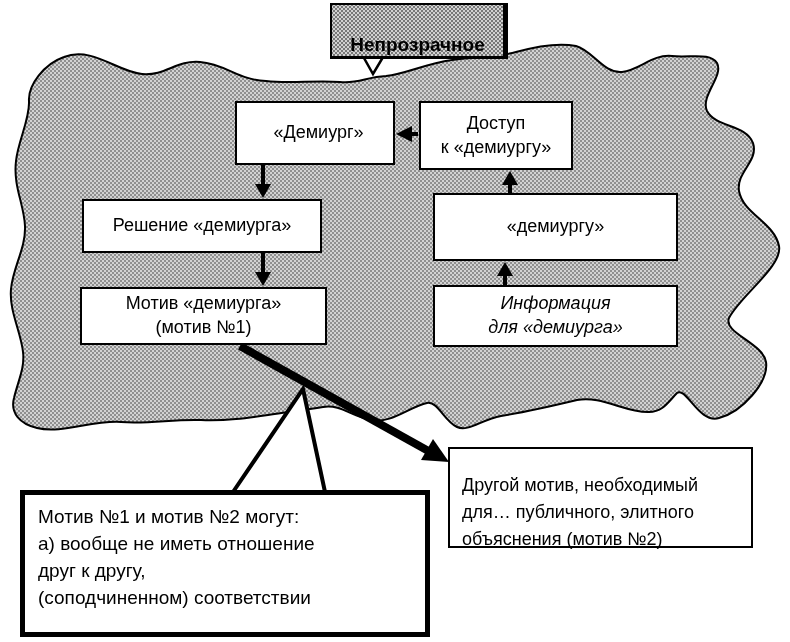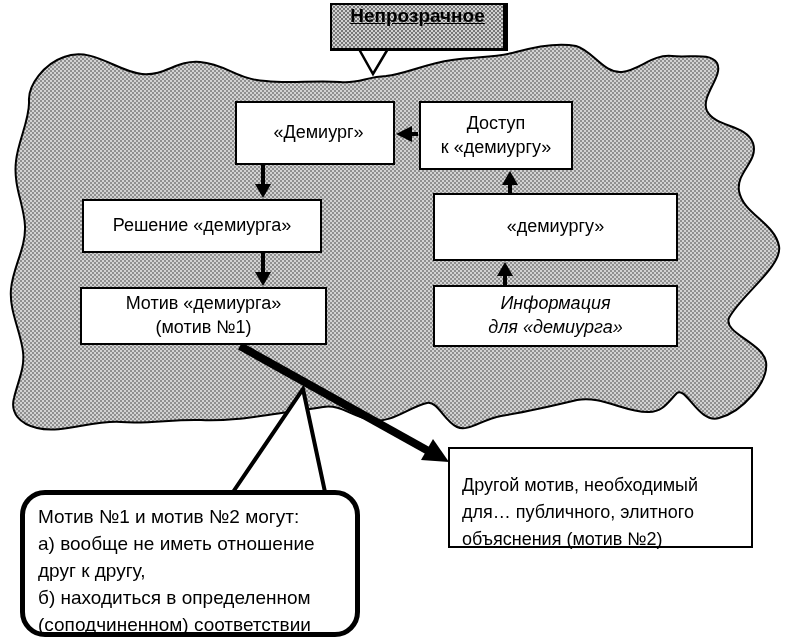--- a/index.html
+++ b/index.html
@@ -17,28 +17,28 @@
   .callout{
     position:absolute;z-index:2;background:#fff;border:2px solid #000;
     box-sizing:border-box;text-align:left;font-size:18px;line-height:1.5;
     padding:23px 12px;
   }
   .callout span{display:block;}
   .note{
     border-width:5px;line-height:1.42;font-size:19px;padding:9px 13px;
   }
   .toplabel{
-    position:absolute;z-index:2;left:330px;top:3px;width:178px;height:48px;
+    position:absolute;z-index:2;left:330px;top:3px;width:178px;height:56px;
     border:2px solid #000;border-right-width:5px;border-bottom-width:3px;
-    box-sizing:border-box;display:flex;align-items:flex-start;justify-content:center;
+    box-sizing:border-box;display:flex;align-items:flex-end;justify-content:center;
     font-weight:bold;font-size:19px;
     background-color:#d2d2d2;
     background-image:radial-gradient(#787878 1px, transparent 1.2px),
                      radial-gradient(#787878 1px, transparent 1.2px);
-    background-size:4px 4px;background-position:0 0,2px 2px;text-decoration:underline;
+    background-size:4px 4px;background-position:0 0,2px 2px;
   }
 </style>
 </head>
 <body>
 
 <div class="stage">
 
   <svg width="790" height="642" viewBox="0 0 790 642">
     <defs>
       <pattern id="halftone" width="4" height="4" patternUnits="userSpaceOnUse">
@@ -135,21 +135,20 @@
     <span>Информация</span>
     <span>для «демиурга»</span>
   </div>
 
   <div class="callout" style="left:448px;top:447px;width:305px;height:101px;">
     <span>Другой мотив, необходимый</span>
     <span>для… публичного, элитного</span>
     <span>объяснения (мотив №2)</span>
   </div>
 
-  <div class="callout note" style="left:20px;top:490px;width:340px;height:147px;border-radius:25px;">
+  <div class="callout note" style="left:20px;top:490px;width:410px;height:147px;">
     <span>Мотив №1 и мотив №2 могут:</span>
     <span>а) вообще не иметь отношение</span>
     <span>друг к другу,</span>
-    <span>б) находиться в определенном</span>
     <span>(соподчиненном) соответствии</span>
   </div>
 
 </div>
 
 </body></html>

